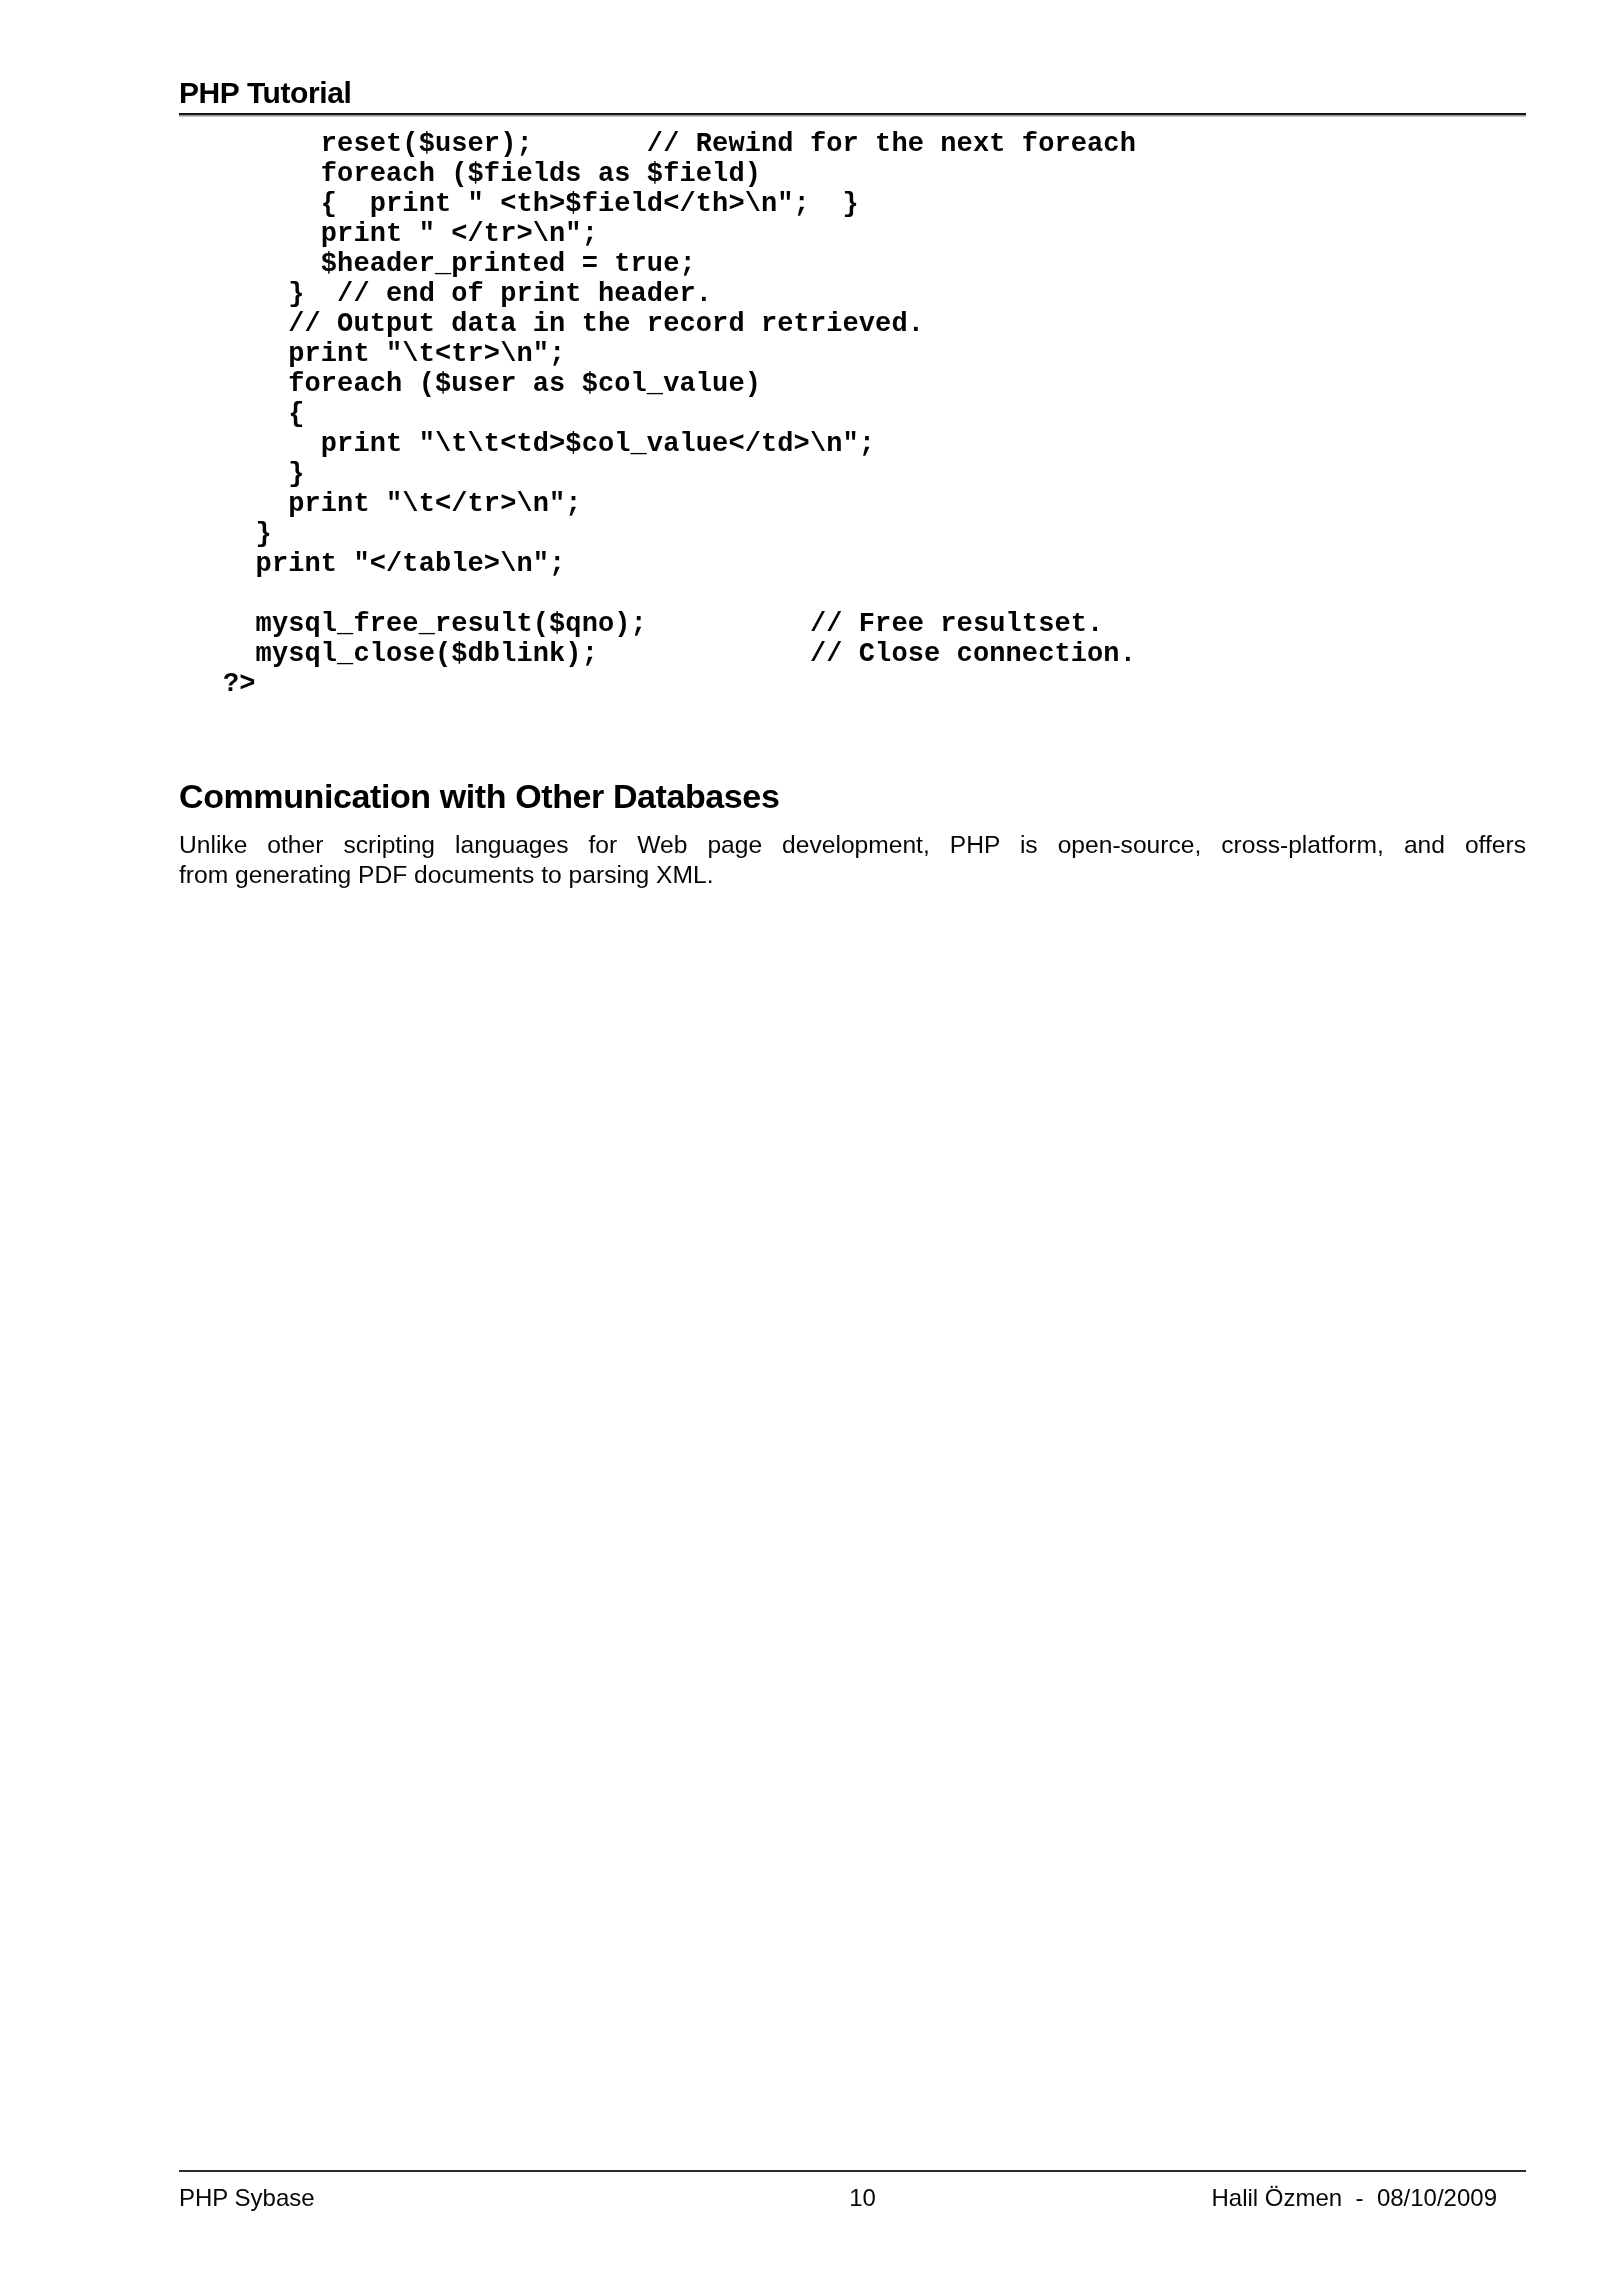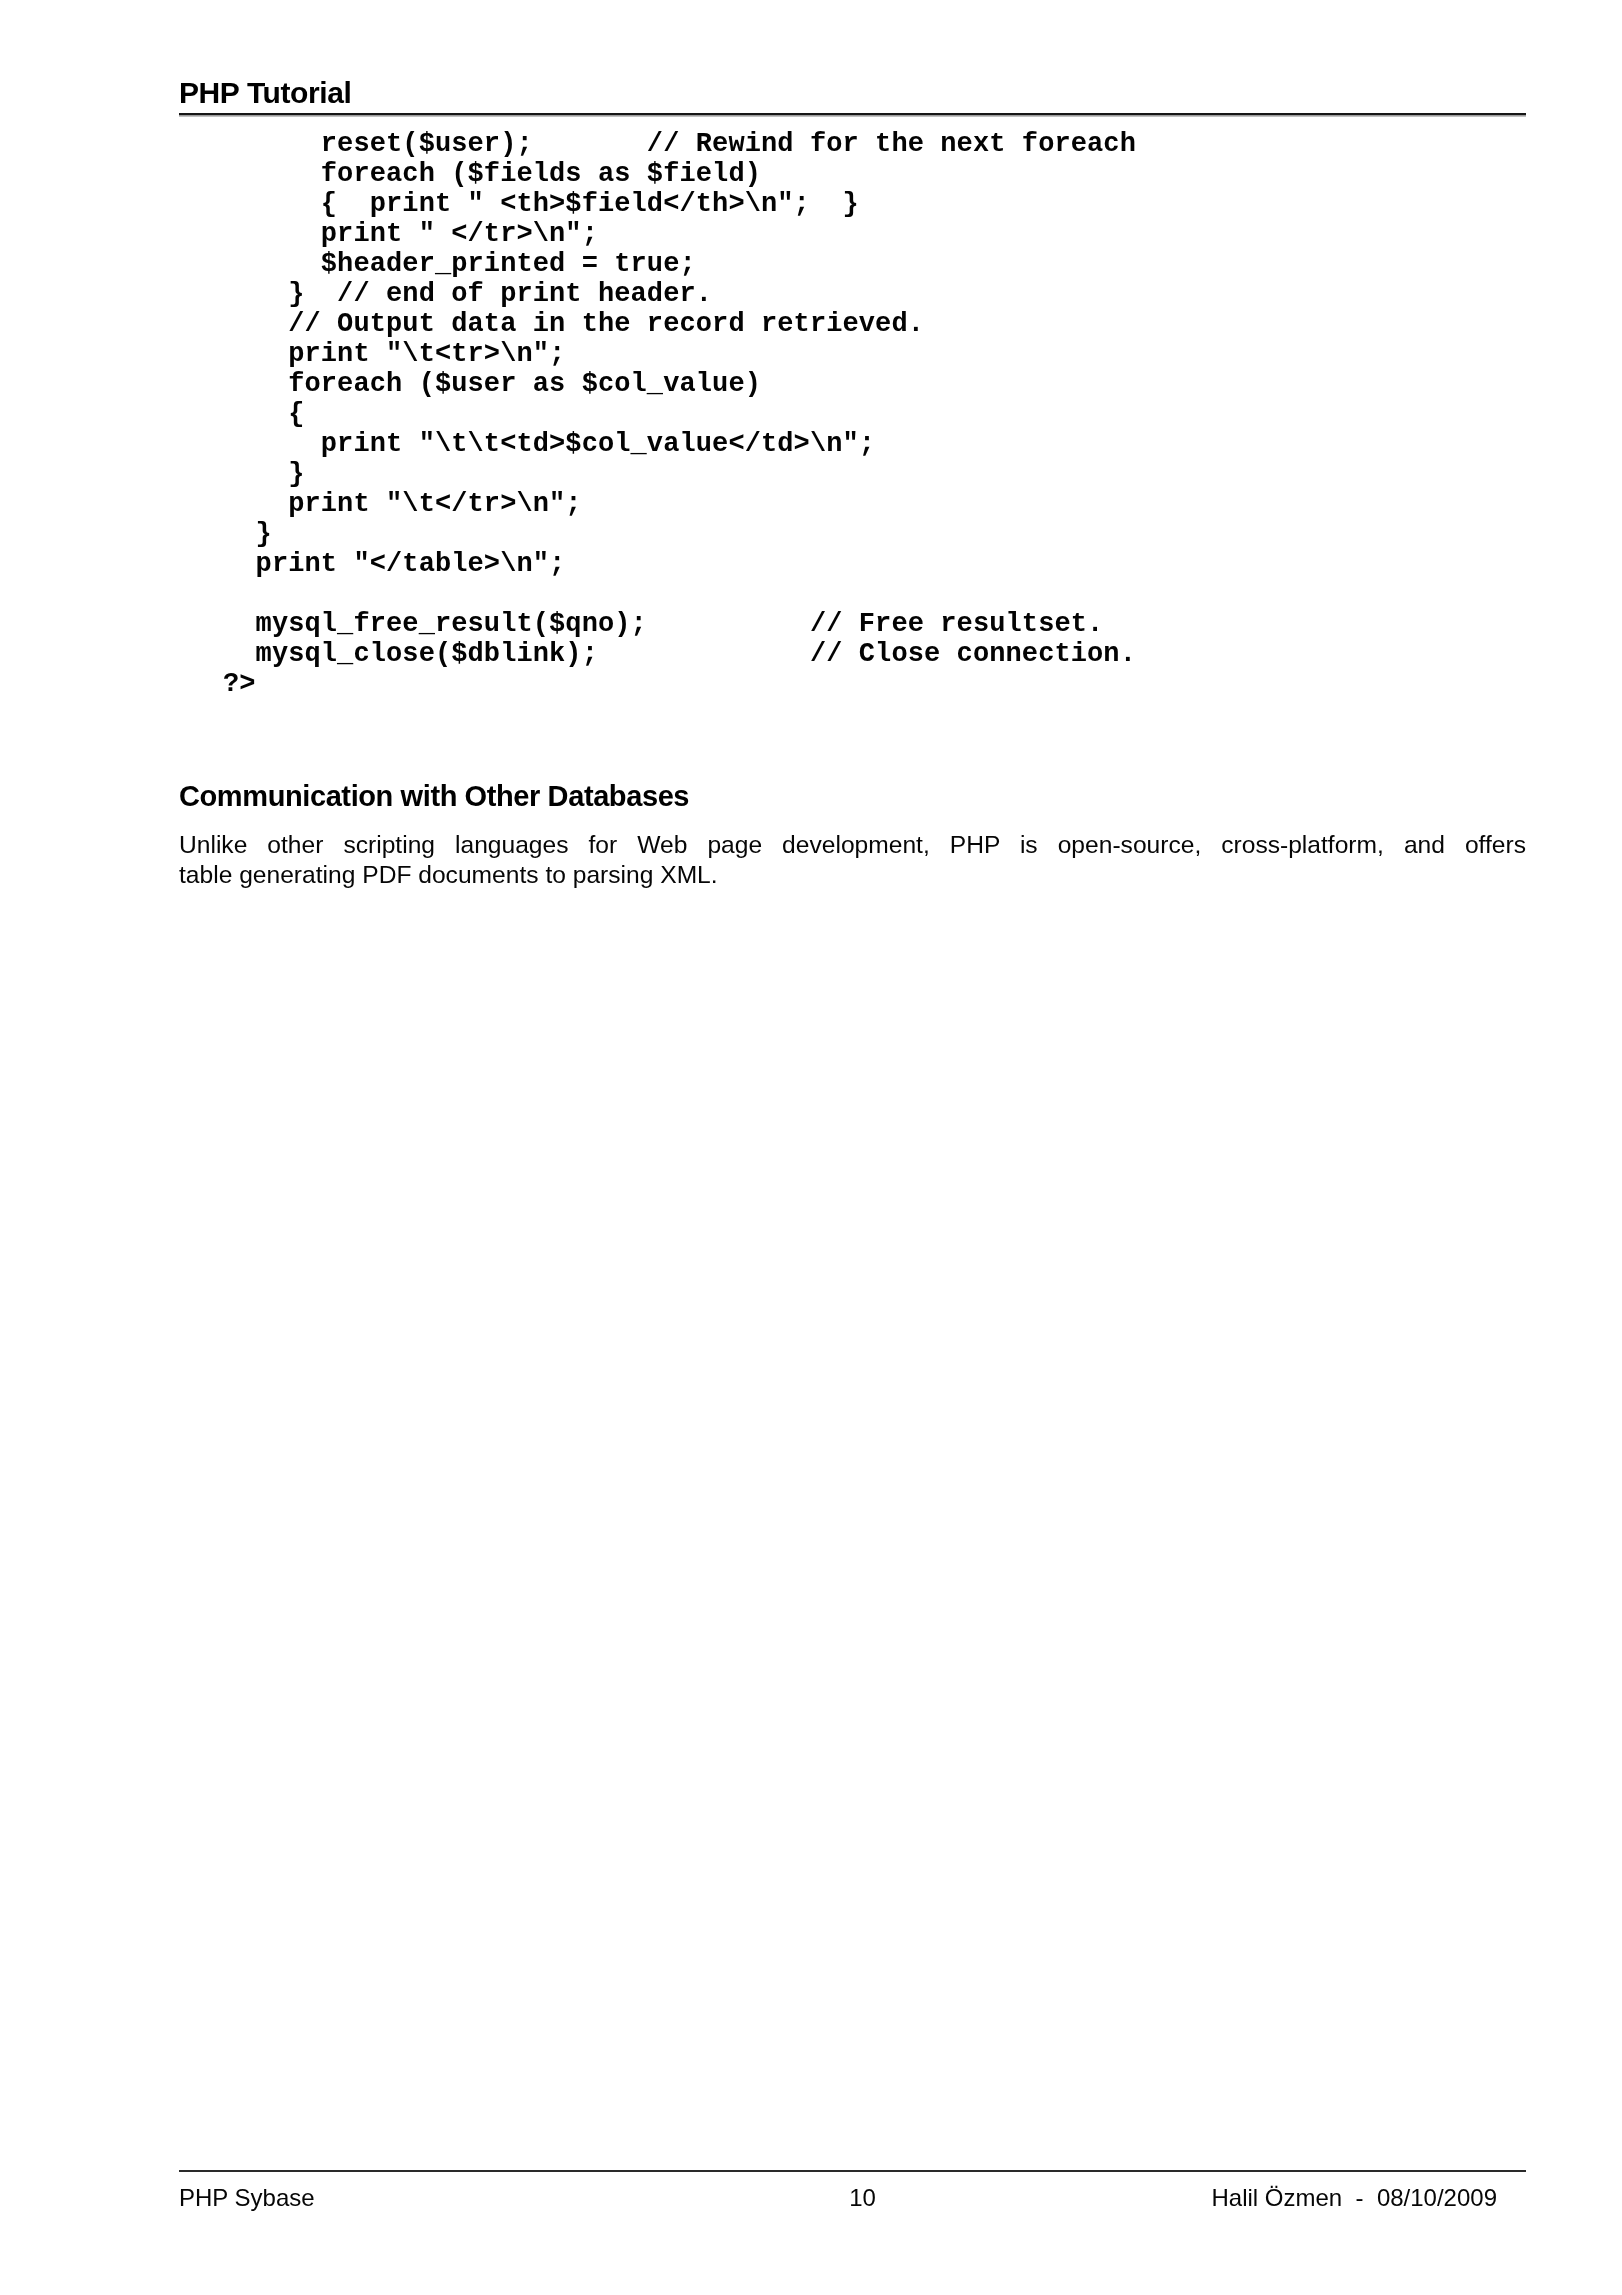--- a/index.html
+++ b/index.html
@@ -47,21 +47,21 @@
     font-weight: 700;
     line-height: 30px;
     letter-spacing: 0.1px;
     white-space: pre;
     color: #030303;
   }
   .section-heading {
     position: absolute;
     left: 152px;
     top: 779px;
-    font-size: 29px;
+    font-size: 34px;
     font-weight: 700;
     line-height: 35px;
     letter-spacing: -0.4px;
     white-space: pre;
   }
   .paragraph {
     position: absolute;
     left: 152px;
     top: 830px;
     width: 1347px;
@@ -139,21 +139,21 @@
   print "&lt;/table&gt;\n";
 
   mysql_free_result($qno);          // Free resultset.
   mysql_close($dblink);             // Close connection.
 ?&gt;</pre>
 
   <div class="section-heading">Communication with Other Databases</div>
 
   <div class="paragraph">
     <div class="jline">Unlike other scripting languages for Web page development, PHP is open-source, cross-platform, and offers</div>
-    <div class="lastline">table generating PDF documents to parsing XML.</div>
+    <div class="lastline">from generating PDF documents to parsing XML.</div>
   </div>
 
   <div class="footer-rule"></div>
 
   <div class="footer-row">
     <span class="footer-left">PHP Sybase</span>
     <span class="footer-center">10</span>
     <span class="footer-right">Halil Özmen  -  08/10/2009</span>
   </div>
 

